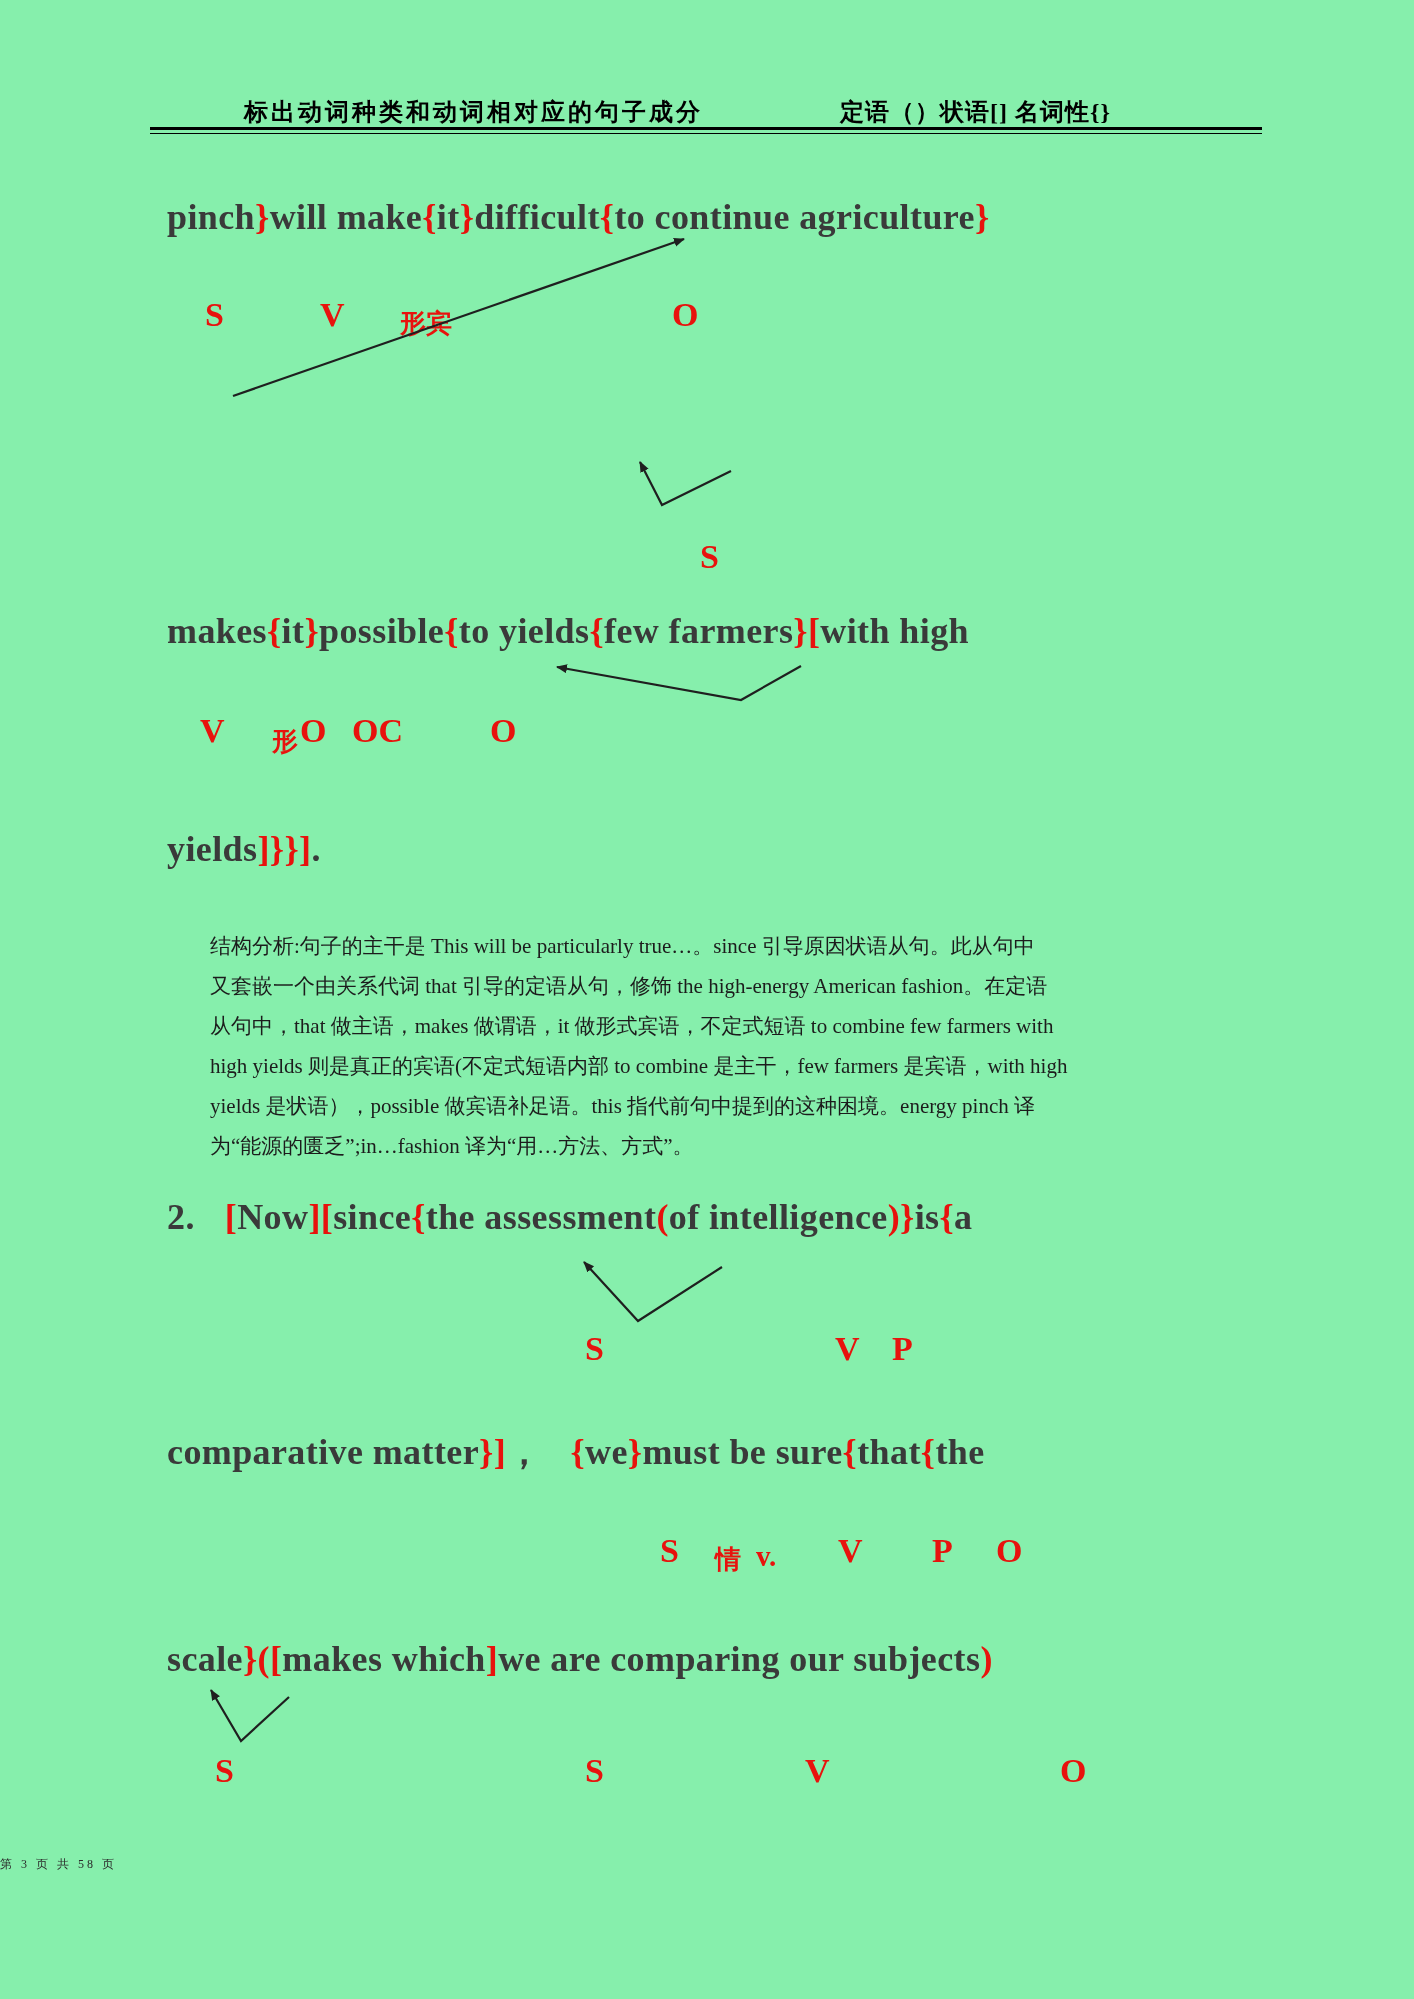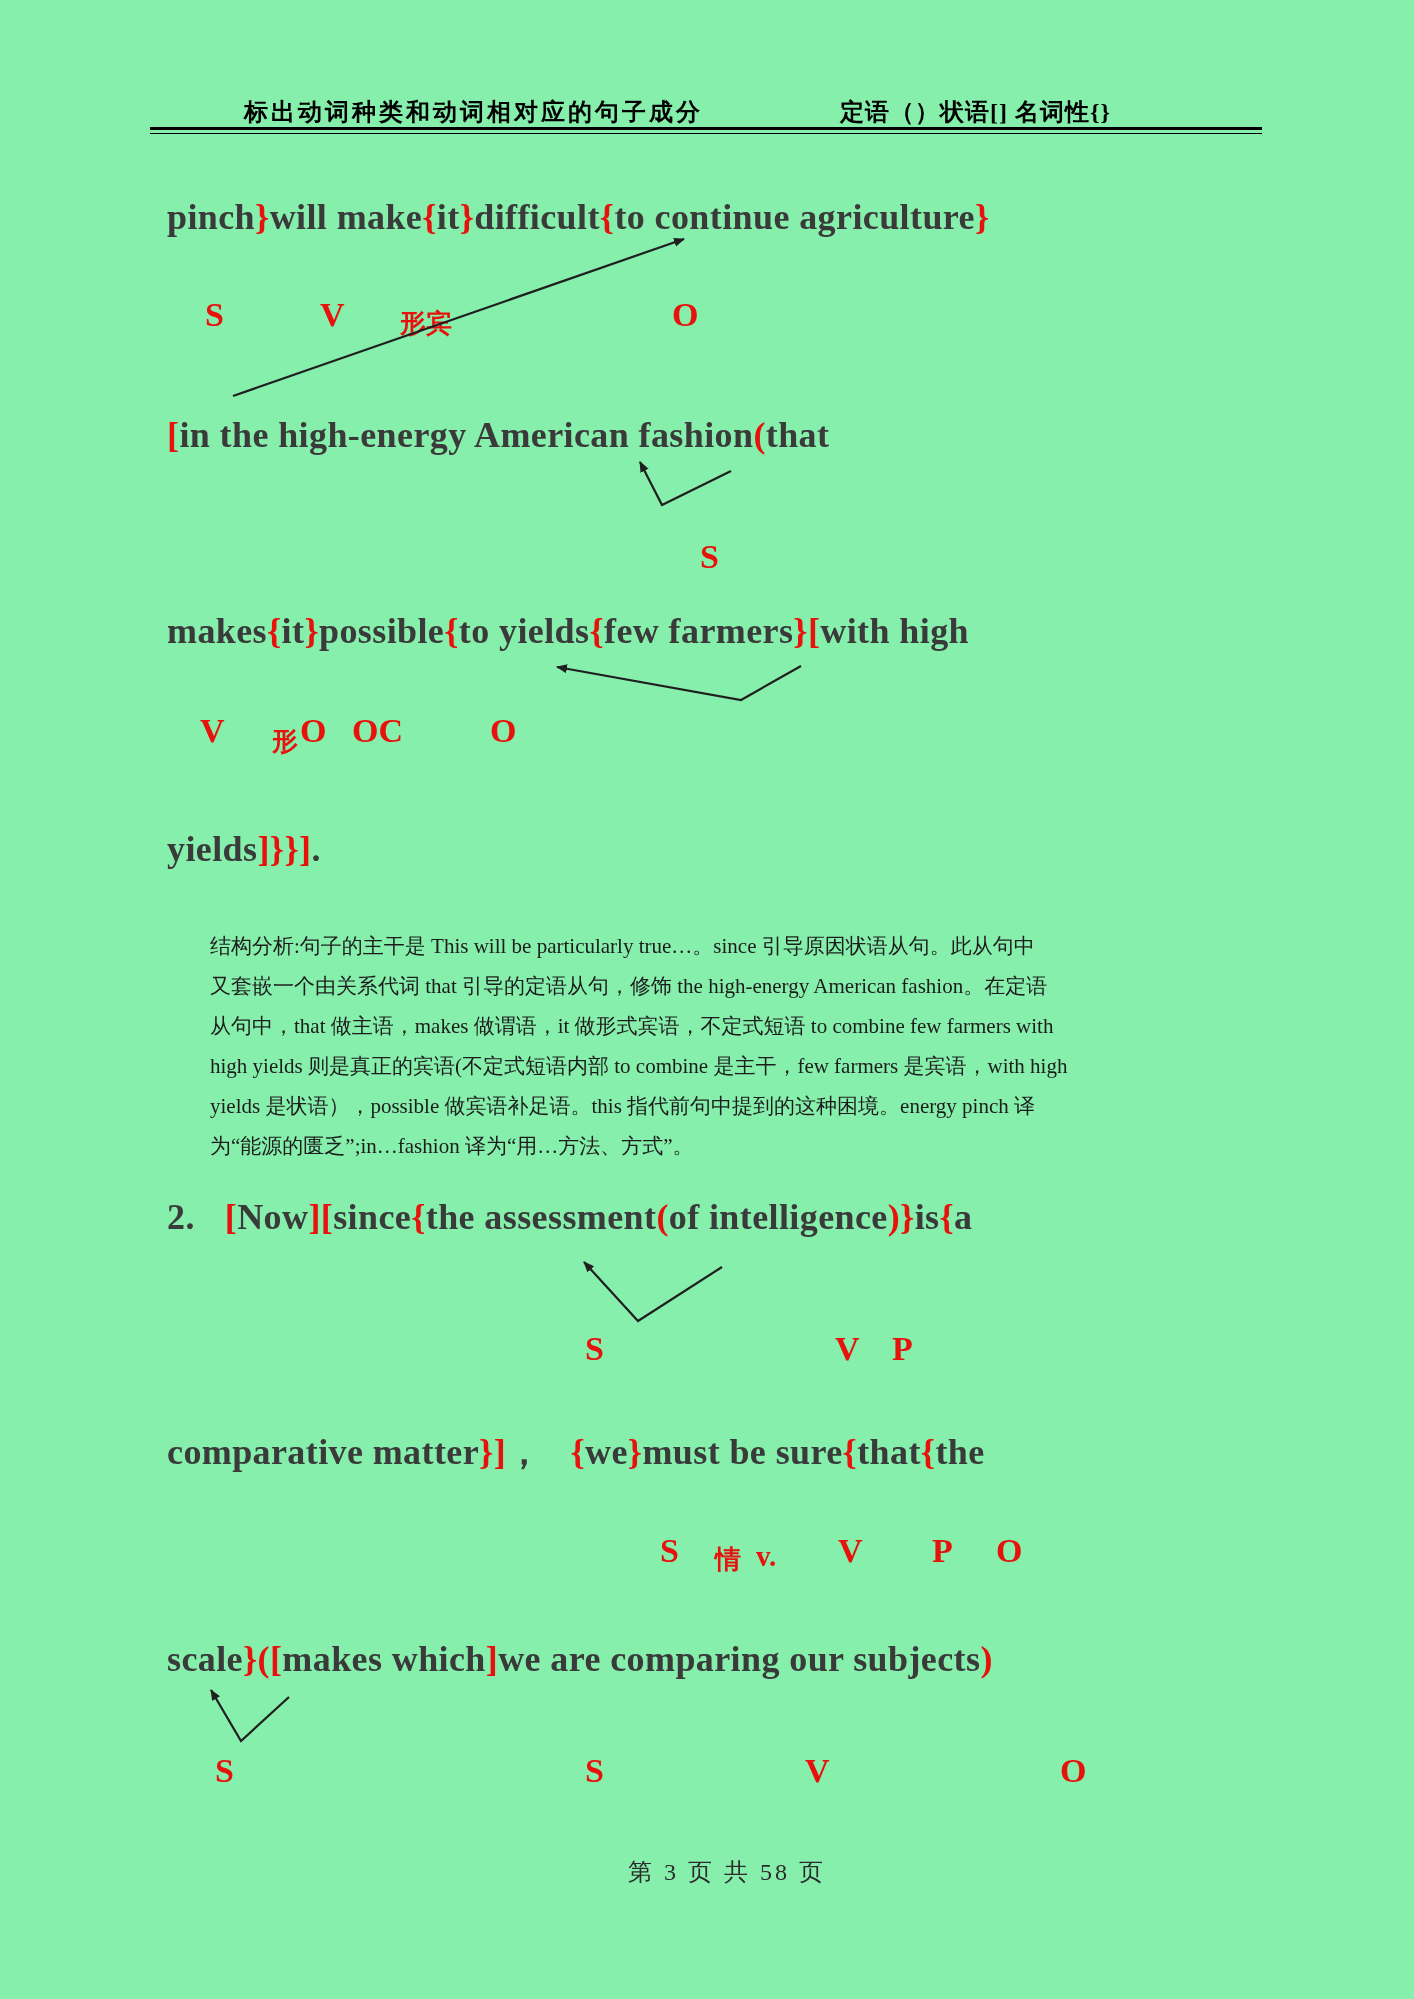--- a/index.html
+++ b/index.html
@@ -21,22 +21,22 @@
   
   .mk{position:absolute;font-weight:bold;color:#e8120d;white-space:nowrap;
       font-family:"Liberation Serif","DejaVu Serif",serif;}
   .big{font-size:34px;}
   .cjk{font-size:26px;margin-top:6px;}
   .vv{font-size:29px;margin-top:4px;}
   
   .para{position:absolute;left:167px;width:1085px;color:#1c1c1c;font-size:21px;margin-left:43px;}
   .para .pline{height:40px;line-height:40px;white-space:nowrap;}
   
-  .footer{position:absolute;left:0;right:0;top:1856px;text-align:center;color:#2b2b2b;
-          font-size:24px;letter-spacing:3px;padding-left:40px;}
+  .footer{position:absolute;left:0;right:0;top:1856px;text-align:left;color:#2b2b2b;
+          font-size:12px;letter-spacing:3px;}
   
   .arrows{position:absolute;left:0;top:0;pointer-events:none;}
 </style>
 </head>
 <body>
 
 <div class="page">
 
   <div class="hdr hdr-left">标出动词种类和动词相对应的句子成分</div>
   <div class="hdr hdr-right">定语（）状语[] 名词性{}</div>
@@ -46,23 +46,20 @@
     <span class="k">pinch</span><span class="r">}</span><span class="k">will make</span><span class="r">{</span><span class="k">it</span><span class="r">}</span><span class="k">difficult</span><span class="r">{</span><span class="k">to continue agriculture</span><span class="r">}</span>
   </div>
 
   <div>
     <span class="mk big" style="left:205px;top:296px">S</span>
     <span class="mk big" style="left:320px;top:296px">V</span>
     <span class="mk cjk" style="left:400px;top:300px">形宾</span>
     <span class="mk big" style="left:672px;top:296px">O</span>
   </div>
 
-  <div class="line" style="top:414px">
-    <span class="r">[</span><span class="k">in the high-energy American fashion</span><span class="r">(</span><span class="k">that</span>
-  </div>
 
   <span class="mk big" style="left:700px;top:538px">S</span>
 
   <div class="line" style="top:610px">
     <span class="k">makes</span><span class="r">{</span><span class="k">it</span><span class="r">}</span><span class="k">possible</span><span class="r">{</span><span class="k">to yields</span><span class="r">{</span><span class="k">few farmers</span><span class="r">}[</span><span class="k">with high</span>
   </div>
 
   <div>
     <span class="mk big" style="left:200px;top:712px">V</span>
     <span class="mk cjk" style="left:272px;top:718px">形</span>

